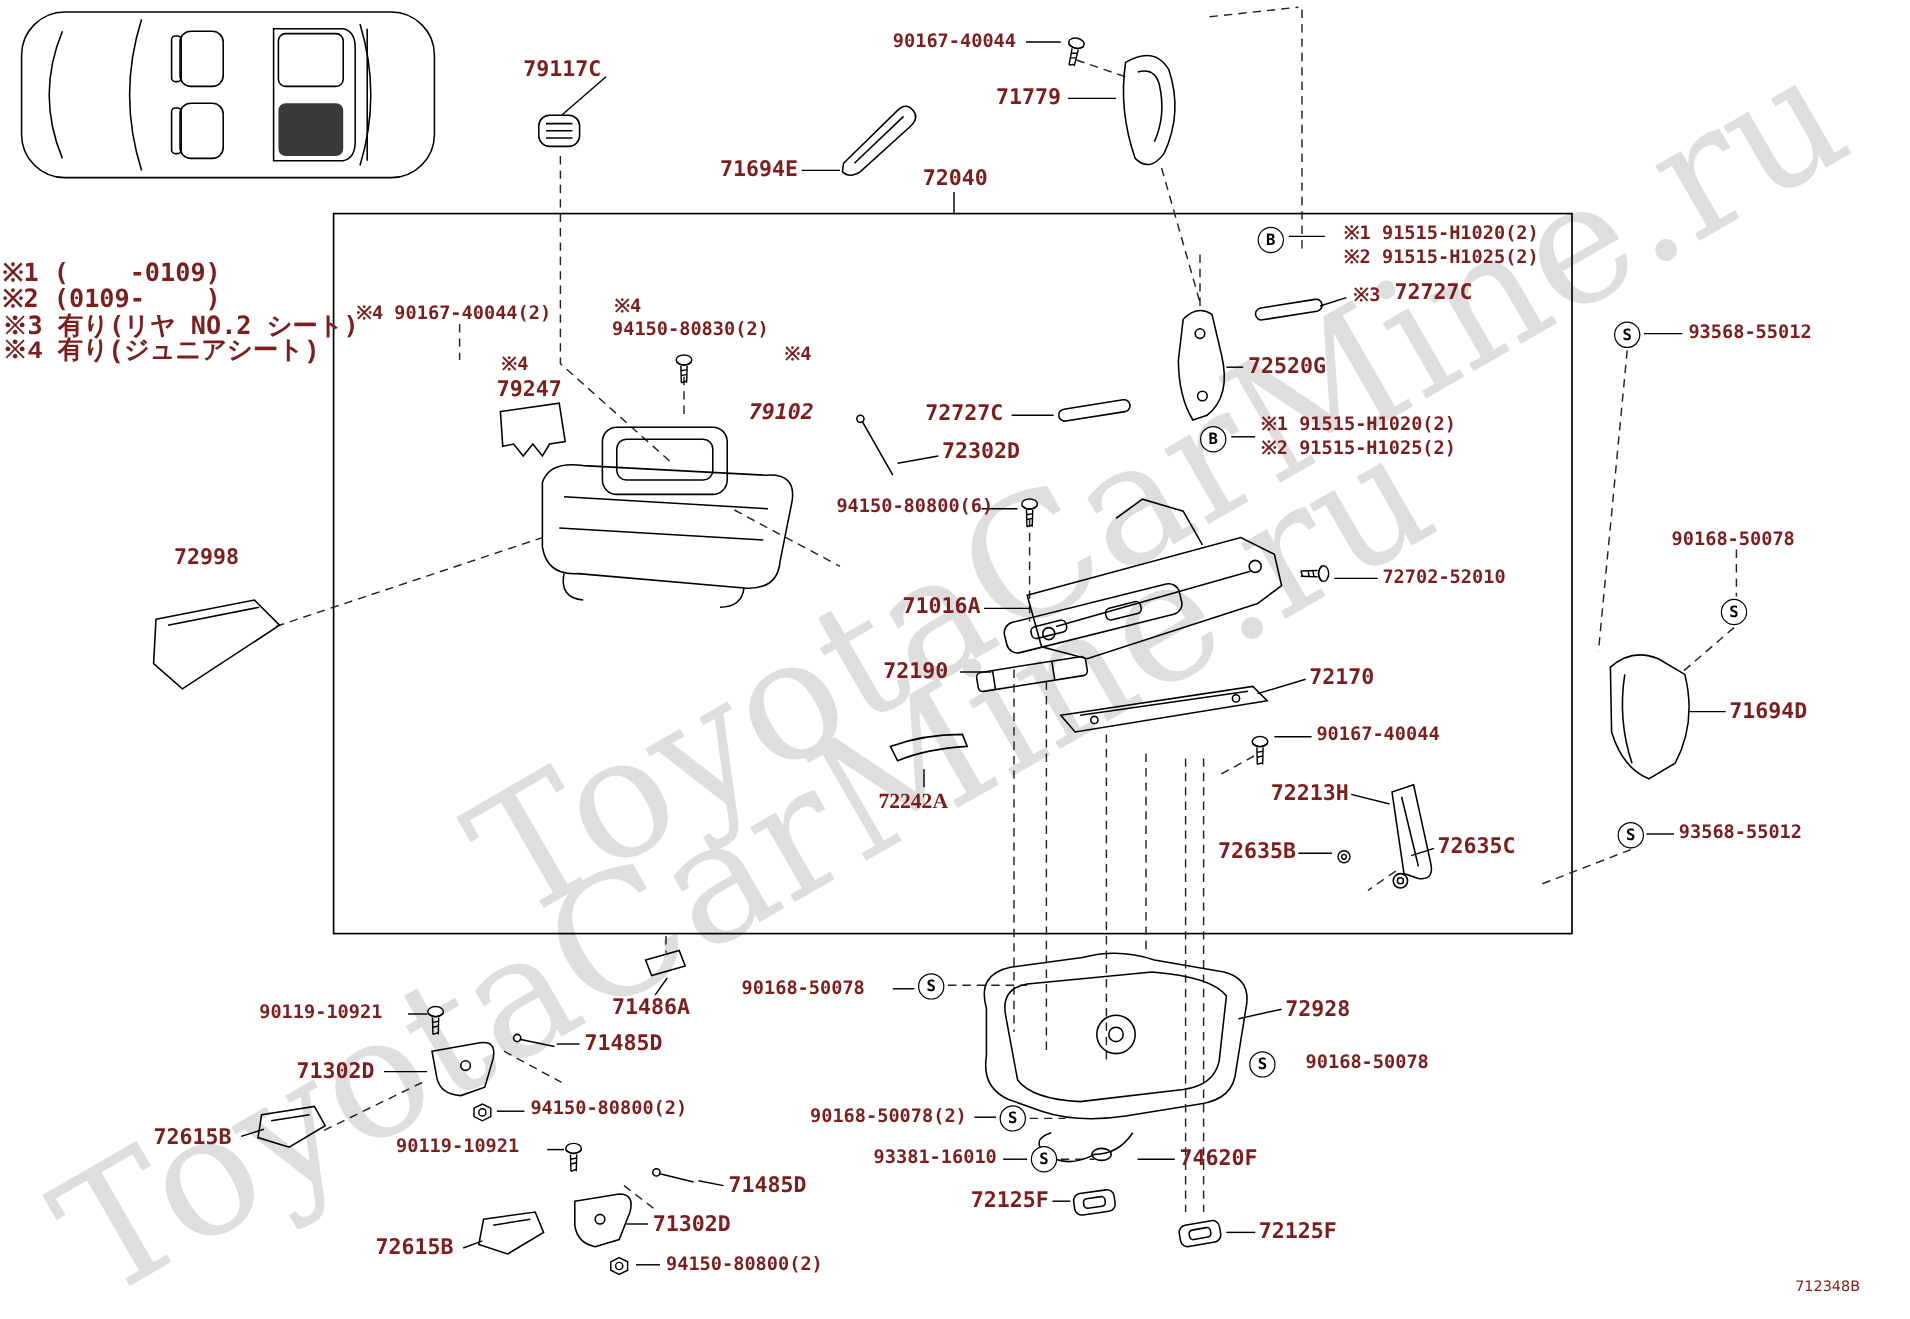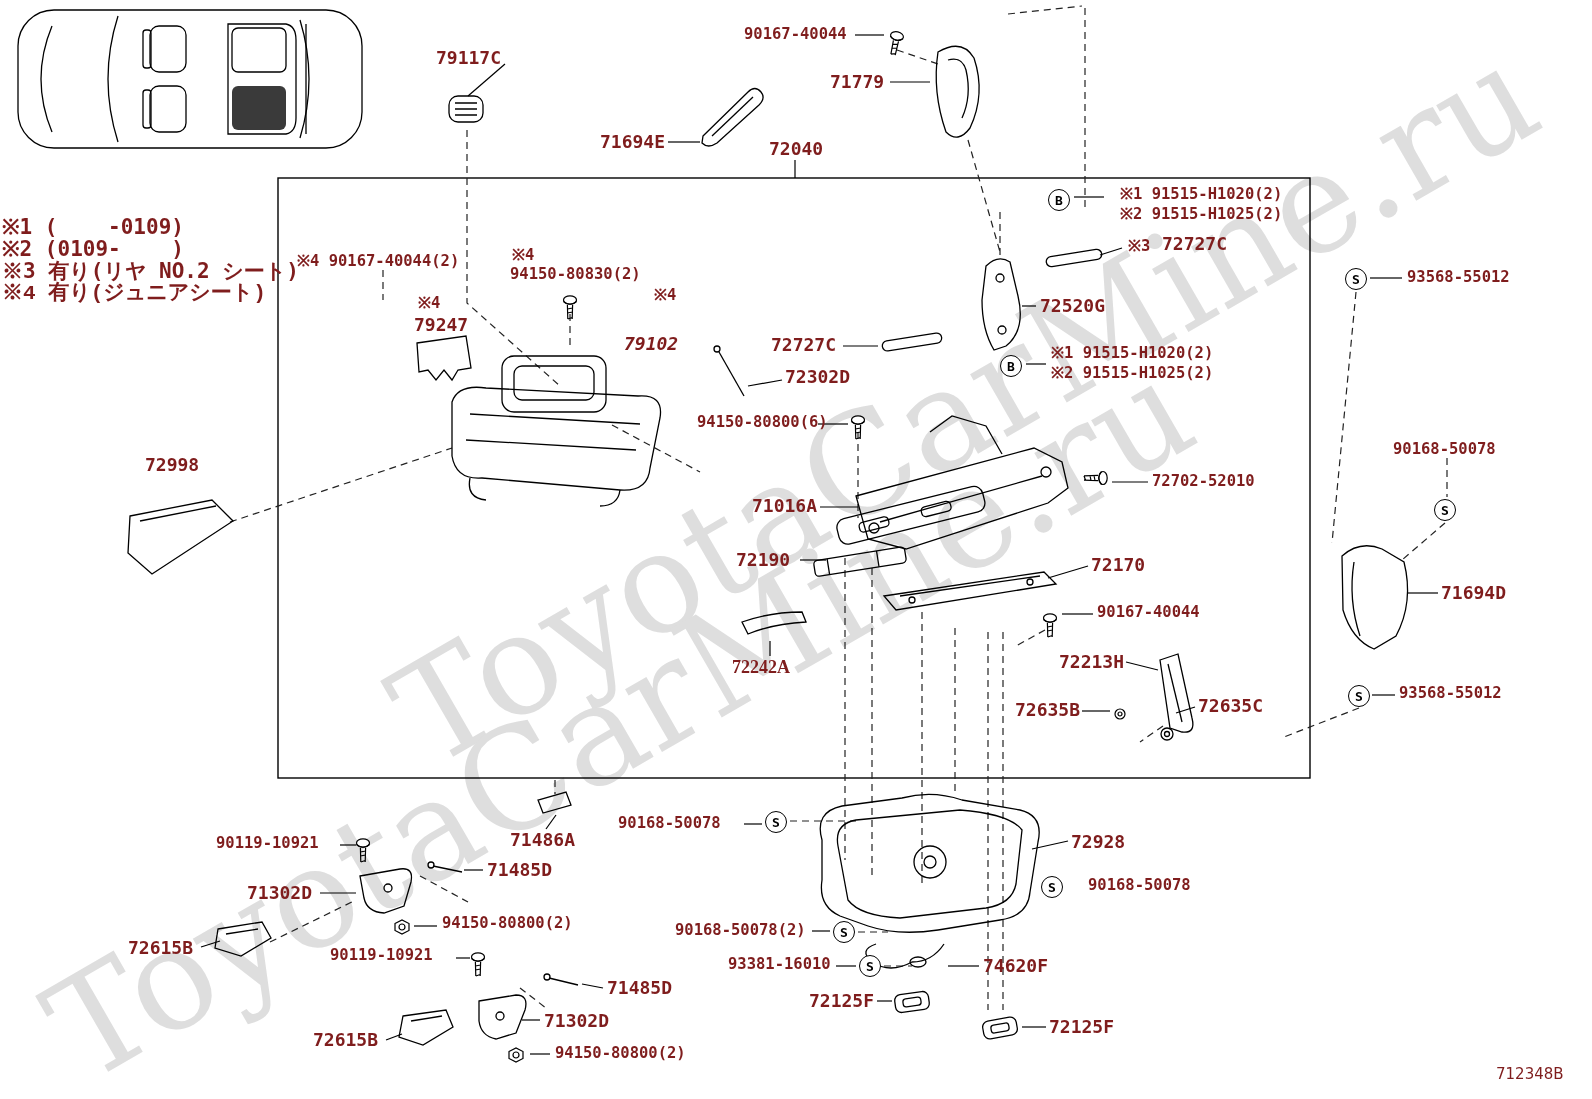--- a/index.html
+++ b/index.html
@@ -4,21 +4,21 @@
 <style>
   html,body{margin:0;padding:0;background:#fff;}
   .stage{position:relative;width:1592px;height:1099px;background:#fff;overflow:hidden;
          font-family:"DejaVu Sans Mono",monospace;}
   .stage svg{position:absolute;left:0;top:0;}
   #labels{position:absolute;left:0;top:0;width:100%;height:100%;}
   .lbl{position:absolute;white-space:pre;color:#7f1d1d;font-weight:bold;line-height:1.1;}
   .lbl.lg{font-size:18px;}
   .lbl.md{font-size:15.5px;}
   .lbl.note{font-size:21px;}
-  .lbl.code{font-size:15px;font-weight:normal;font-family:"DejaVu Sans",sans-serif;}
+  .lbl.code{font-size:12px;font-weight:normal;font-family:"DejaVu Sans",sans-serif;}
   .circ{position:absolute;width:22px;height:22px;border:1.7px solid #000;border-radius:50%;
         display:flex;align-items:center;justify-content:center;
         font-size:13px;font-weight:bold;background:#fff;box-sizing:border-box;}
 </style>
 </head>
 <body>
 
 <div class="stage">
 
   <svg width="1592" height="1099" viewBox="0 0 1592 1099">

